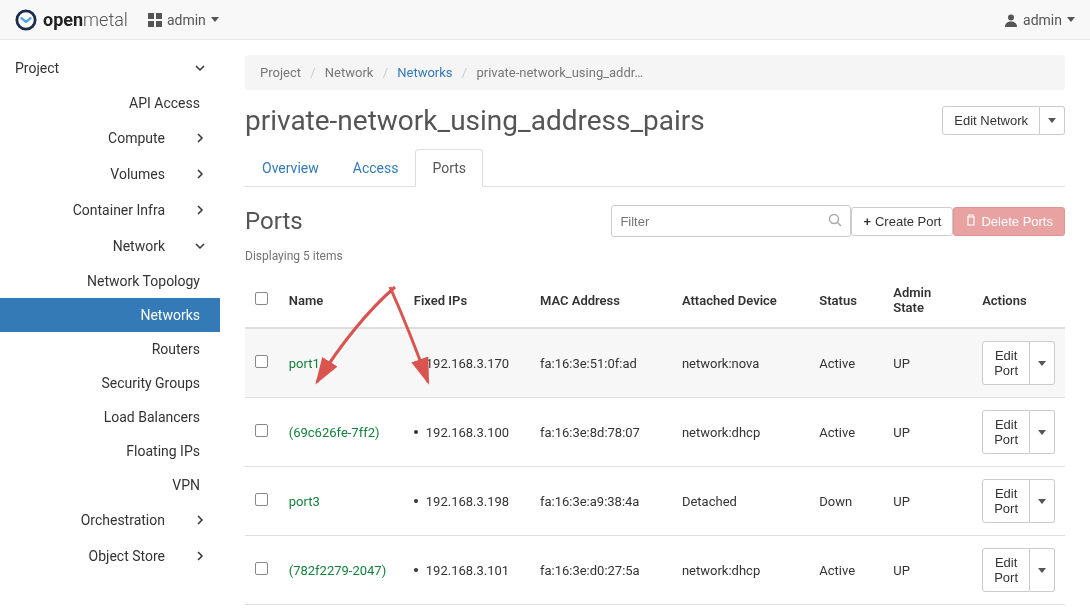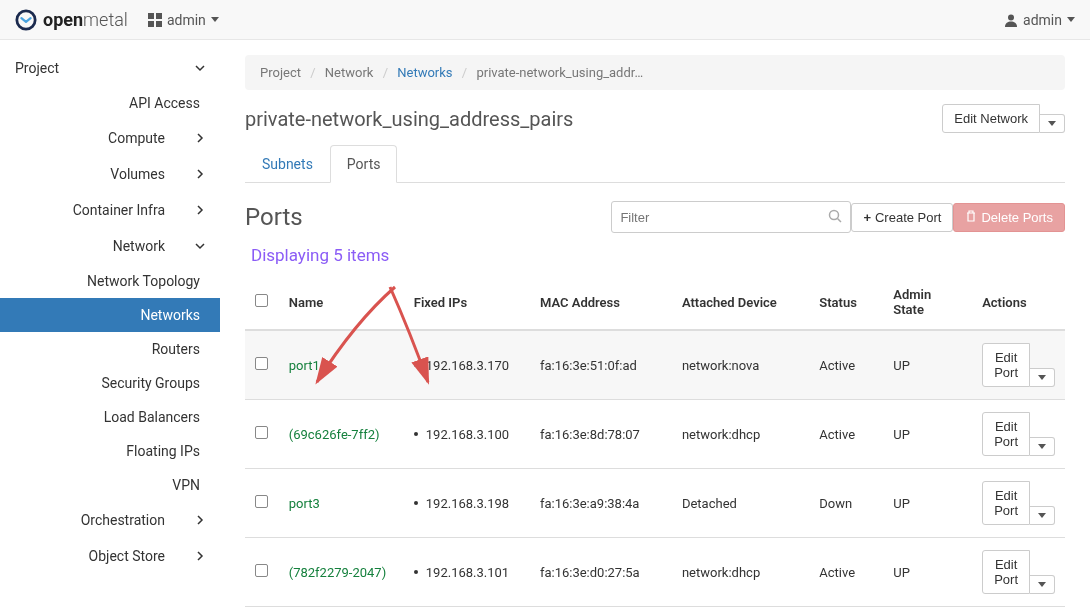--- a/index.html
+++ b/index.html
@@ -21,36 +21,36 @@
 .nav-item.lvl2 { padding: 9px 20px 9px 15px; text-align: right; }
 .nav-item.lvl2 .label { width: 100%; text-align: right; }
 .nav-item.active { background: #337ab7; color: #fff; }
 .chev { width: 10px; display: inline-flex; justify-content: center; }
 .chev svg { width: 10px; height: 10px; }
 .main { flex: 1; padding: 15px 25px 20px 25px; min-width: 0; position: relative; }
 .breadcrumb { background: #f5f5f5; border-radius: 4px; padding: 10px 15px; margin-bottom: 14px; font-size: 13px; color: #777; }
 .breadcrumb a { color: #337ab7; text-decoration: none; }
 .breadcrumb .sep { padding: 0 6px; color: #ccc; }
 .title-row { display: flex; justify-content: space-between; align-items: center; margin-bottom: 12px; }
-.page-title { font-size: 20px; font-weight: 400; color: #555; }
+.page-title { font-size: 28px; font-weight: 400; color: #555; }
 .btn { display: inline-flex; align-items: center; padding: 6px 11px; border: 1px solid #ccc; background: #fff; border-radius: 3px; font-size: 13px; color: #333; cursor: pointer; }
-.btn-group { display: inline-flex; align-items: flex-end; }
+.btn-group { display: inline-flex; }
 .btn-group .btn:first-child { border-top-right-radius: 0; border-bottom-right-radius: 0; }
 .btn-group .btn:last-child { border-top-left-radius: 0; border-bottom-left-radius: 0; border-left: 0; padding: 6px 8px; }
 .btn-danger { background: #e8a2a2; border-color: #e39393; color: #fff; }
 .tabs { border-bottom: 1px solid #ddd; display: flex; margin-bottom: 18px; }
 .tab { padding: 10px 16px; color: #337ab7; cursor: pointer; border: 1px solid transparent; border-bottom: none; margin-bottom: -1px; }
 .tab.active { color: #555; border-color: #ddd; border-bottom: 1px solid #fff; border-radius: 4px 4px 0 0; background: #fff; }
 .section-head { display: flex; align-items: center; justify-content: space-between; margin-bottom: 12px; }
 .section-title { font-size: 24px; font-weight: 400; color: #555; }
 .section-actions { display: flex; align-items: center; }
 .filter-box { display: flex; align-items: center; border: 1px solid #ccc; border-radius: 3px; padding: 0 8px; height: 32px; width: 240px; background: #fff; }
 .filter-box input { border: none; outline: none; flex: 1; font-size: 13px; color: #555; background: transparent; }
 .filter-box .search-icon { color: #aaa; }
-.count-text { font-size: 17px; color: #8b5cf6; margin: 10px 6px; }
+.count-text { font-size: 12px; color: #737373; margin: 10px 0; }
 table.data { width: 100%; border-collapse: collapse; }
 table.data th, table.data td { padding: 12px 10px; text-align: left; border-top: 1px solid #ddd; font-size: 13px; vertical-align: middle; }
 table.data th { font-weight: 600; color: #333; border-top: none; border-bottom: 2px solid #ddd; }
 table.data tbody tr.hover-row { background: #f7f7f7; }
 .link { color: #15803d; text-decoration: none; cursor: pointer; }
 .bullet-ip { display: flex; align-items: center; gap: 8px; }
 .bullet { width: 4px; height: 4px; background: #333; border-radius: 50%; display: inline-block; }
 .checkbox { width: 13px; height: 13px; border: 1px solid #888; border-radius: 2px; display: inline-block; background: #fff; }
 .actions-cell { text-align: left; }
 .plus { font-weight: bold; margin-right: 4px; }
@@ -199,21 +199,22 @@
       <h1 class="page-title">private-network_using_address_pairs</h1>
       <div class="btn-group">
         <button class="btn">Edit Network</button>
         <button class="btn">
             <span class="caret"></span>
           </button>
       </div>
     </div>
 
     <div class="tabs">
-      <div class="tab">Subnets</div>
+      <div class="tab">Overview</div>
+      <div class="tab">Access</div>
       <div class="tab active">Ports</div>
     </div>
 
     <div class="section-head">
       <h2 class="section-title">Ports</h2>
       <div class="section-actions">
         <div class="filter-box">
           <input type="text" placeholder="Filter" style="">
           <span class="search-icon"><svg width="14" height="14" viewBox="0 0 14 14">
                 <circle cx="6" cy="6" r="4.5" fill="none" stroke="#aaa" stroke-width="1.5"></circle>

